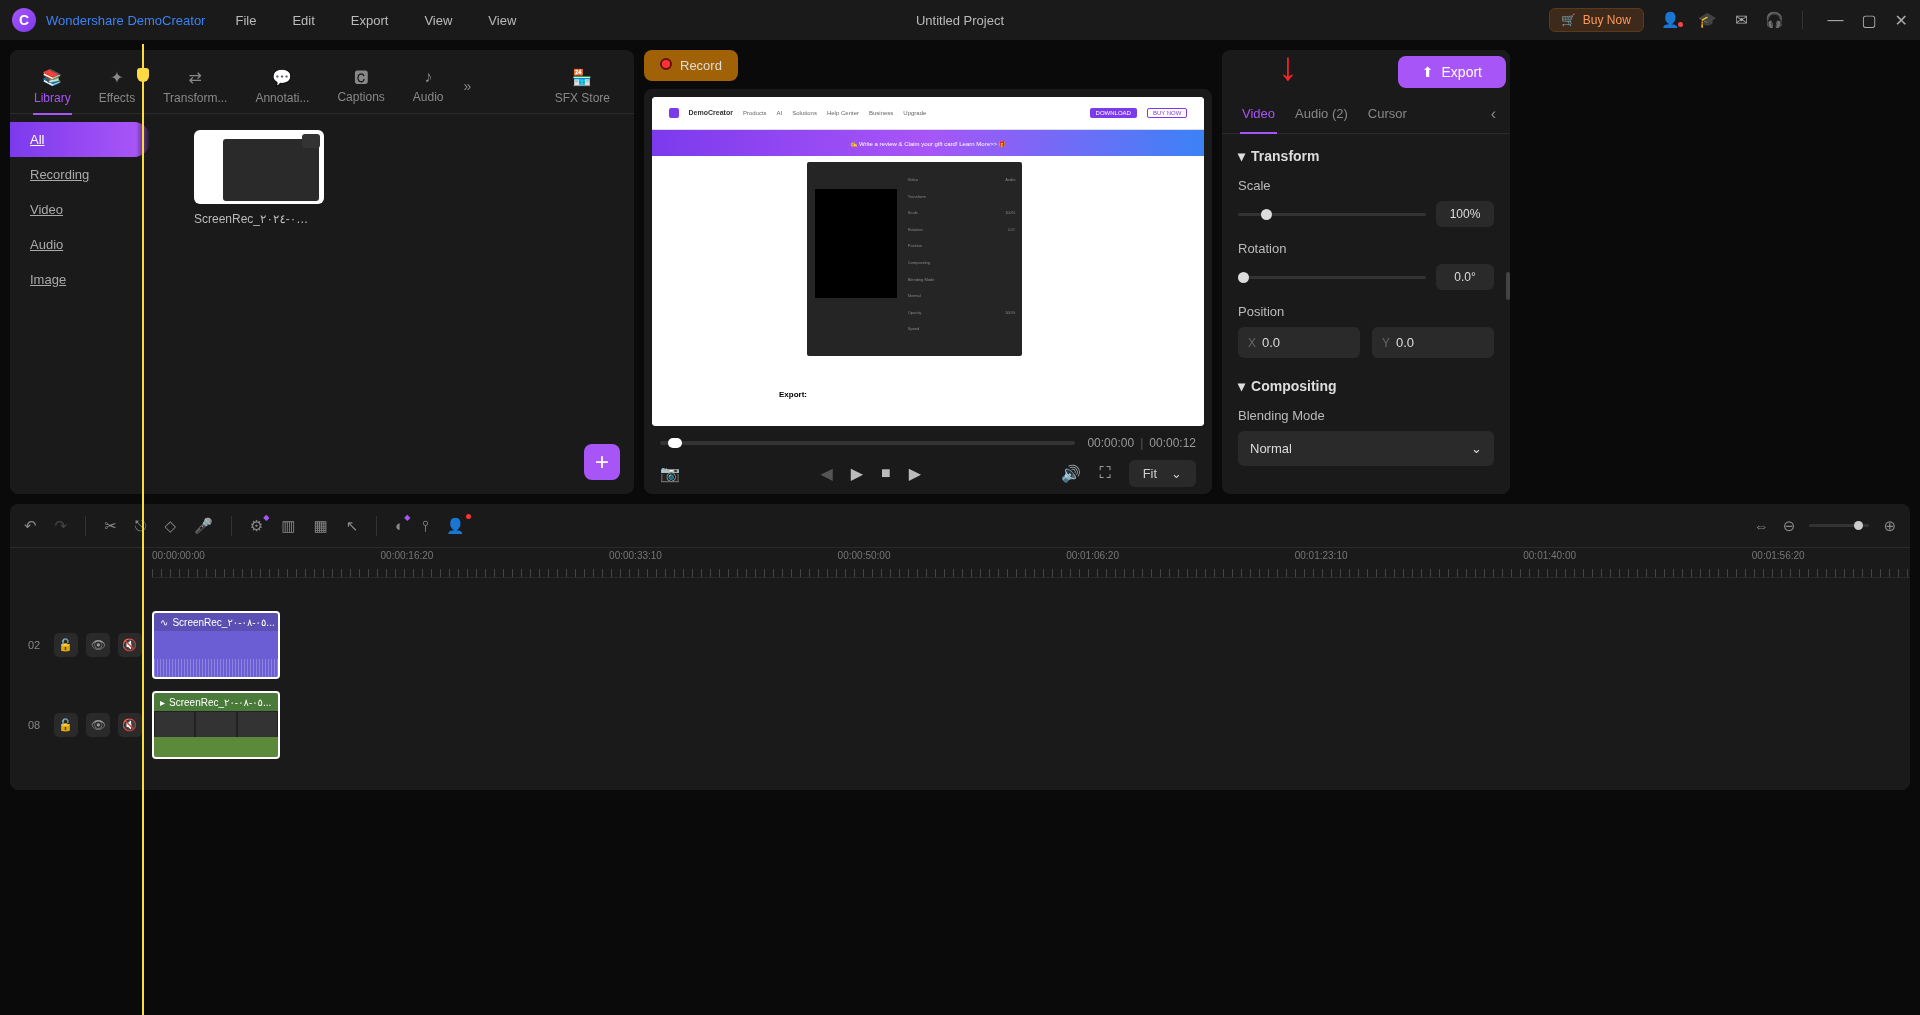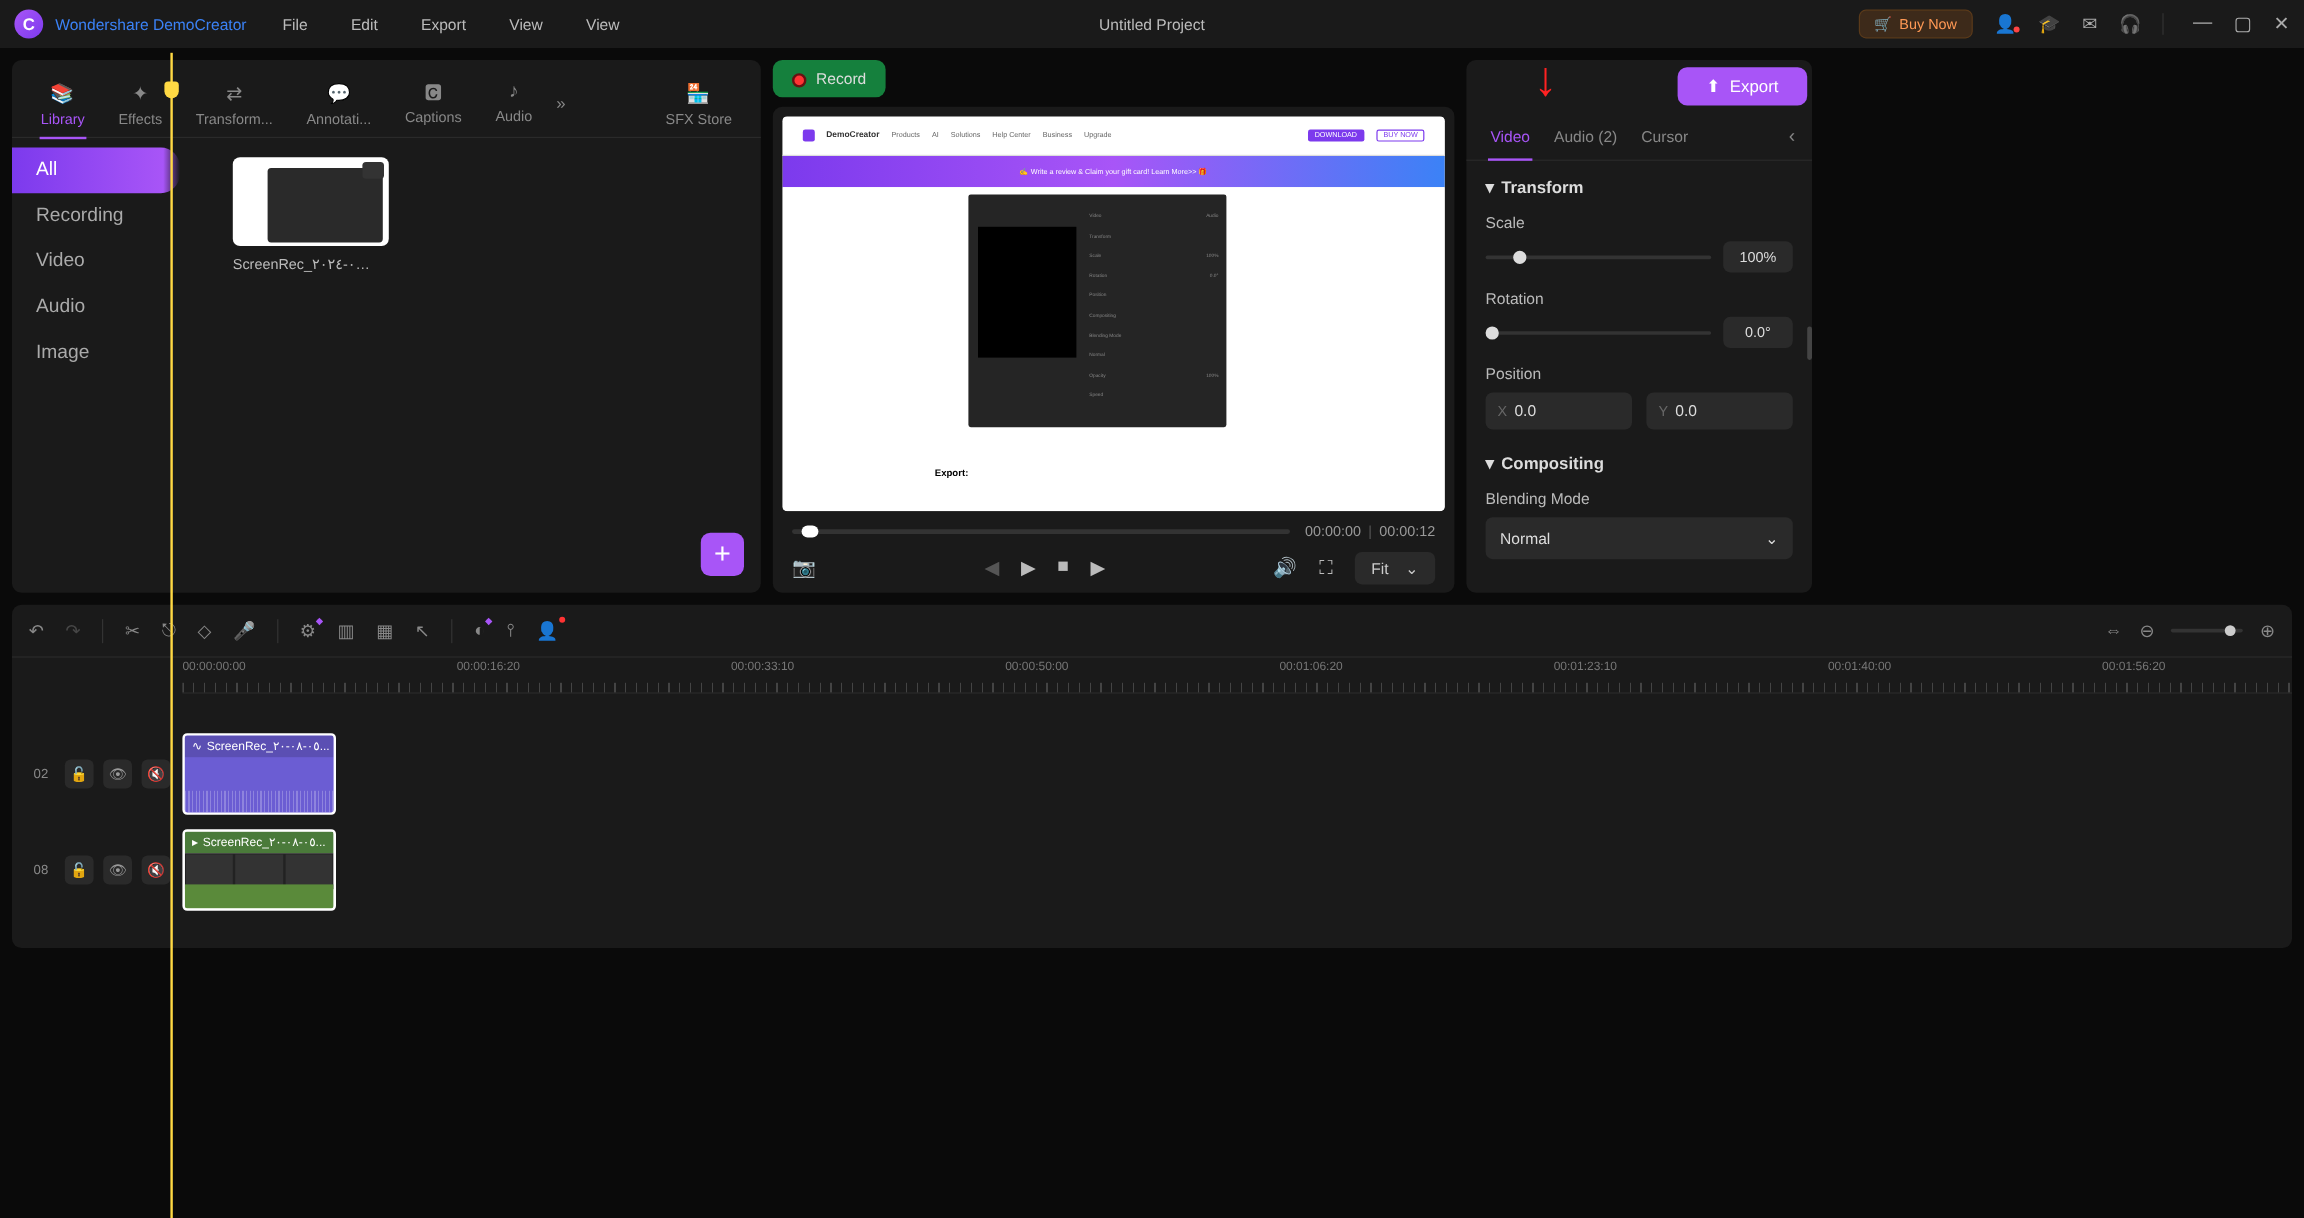--- a/index.html
+++ b/index.html
@@ -31,33 +31,33 @@
 .media-tab { display: flex; flex-direction: column; align-items: center; gap: 4px; padding: 8px 14px; color: #888; font-size: 12px; cursor: pointer; position: relative; }
 .media-tab.active { color: #a855f7; }
 .media-tab.active::after { content: ''; position: absolute; bottom: -2px; left: 20%; right: 20%; height: 2px; background: #a855f7; }
 .media-tab-icon { font-size: 16px; }
 .tab-more { color: #888; font-size: 14px; margin: 18px 6px 0; cursor: pointer; }
 .media-tab.sfx { margin-left: auto; }
 
 
 .library-body { display: flex; flex: 1; border-top: 1px solid #2a2a2a; }
 .library-sidebar { width: 156px; padding: 8px 0; }
-.lib-item { padding: 10px 20px; color: #aaa; font-size: 16px; cursor: pointer; }
+.lib-item { padding: 10px 20px; color: #aaa; font-size: 13px; cursor: pointer; text-decoration: underline; }
 .lib-item.active { background: linear-gradient(90deg, #7c3aed, #a855f7 90%, transparent); color: white; border-radius: 0 16px 16px 0; margin-right: 16px; }
 .library-content { flex: 1; padding: 16px; position: relative; }
 .media-thumb { width: 130px; padding-left: 12px; }
 .thumb-img { width: 130px; height: 74px; background: #fff; border-radius: 6px; position: relative; overflow: hidden; }
 .thumb-inner { position: absolute; top: 12%; left: 22%; right: 4%; bottom: 4%; background: #2a2a2a; border-radius: 3px; }
 .thumb-badge { position: absolute; top: 4px; right: 4px; width: 18px; height: 14px; background: #333; border-radius: 3px; }
 .thumb-label { color: #bbb; font-size: 12px; margin-top: 8px; white-space: nowrap; overflow: hidden; text-overflow: ellipsis; }
 .add-btn { position: absolute; bottom: 14px; right: 14px; width: 36px; height: 36px; background: #a855f7; border-radius: 8px; display: flex; align-items: center; justify-content: center; color: white; font-size: 24px; cursor: pointer; }
 
 
 .record-bar { display: flex; align-items: center; justify-content: space-between; }
-.record-btn { background: #15803d; border: none; color: #ddd; padding: 8px 16px; border-radius: 8px; font-size: 13px; display: flex; align-items: flex-end; gap: 8px; cursor: pointer; }
+.record-btn { background: #a16207; border: none; color: #ddd; padding: 8px 16px; border-radius: 8px; font-size: 13px; display: flex; align-items: flex-start; gap: 8px; cursor: pointer; }
 .rec-dot { width: 12px; height: 12px; background: #ff3333; border-radius: 50%; border: 2px solid #661111; }
 .export-btn { background: #a855f7; border: none; color: white; padding: 8px 24px; border-radius: 8px; font-size: 14px; font-weight: 500; display: flex; align-items: center; gap: 8px; cursor: pointer; }
 .preview { flex: 1; background: #1a1a1a; border-radius: 8px; display: flex; flex-direction: column; }
 .preview-canvas { flex: 1; background: #111; margin: 8px; border-radius: 4px; position: relative; overflow: hidden; }
 .preview-content { position: absolute; top: 0; left: 0; right: 0; bottom: 0; background: #fff; }
 .pc-top { height: 10%; background: #fff; border-bottom: 1px solid #ddd; display: flex; align-items: center; padding: 0 3%; gap: 10px; }
 .pc-logo { width: 10px; height: 10px; background: #7c3aed; border-radius: 2px; }
 .pc-t { font-size: 7px; color: #333; font-weight: 600; }
 .pc-n { font-size: 6px; color: #666; }
 .pc-dl { margin-left: auto; font-size: 6px; background: #7c3aed; color: white; padding: 2px 6px; border-radius: 2px; }

